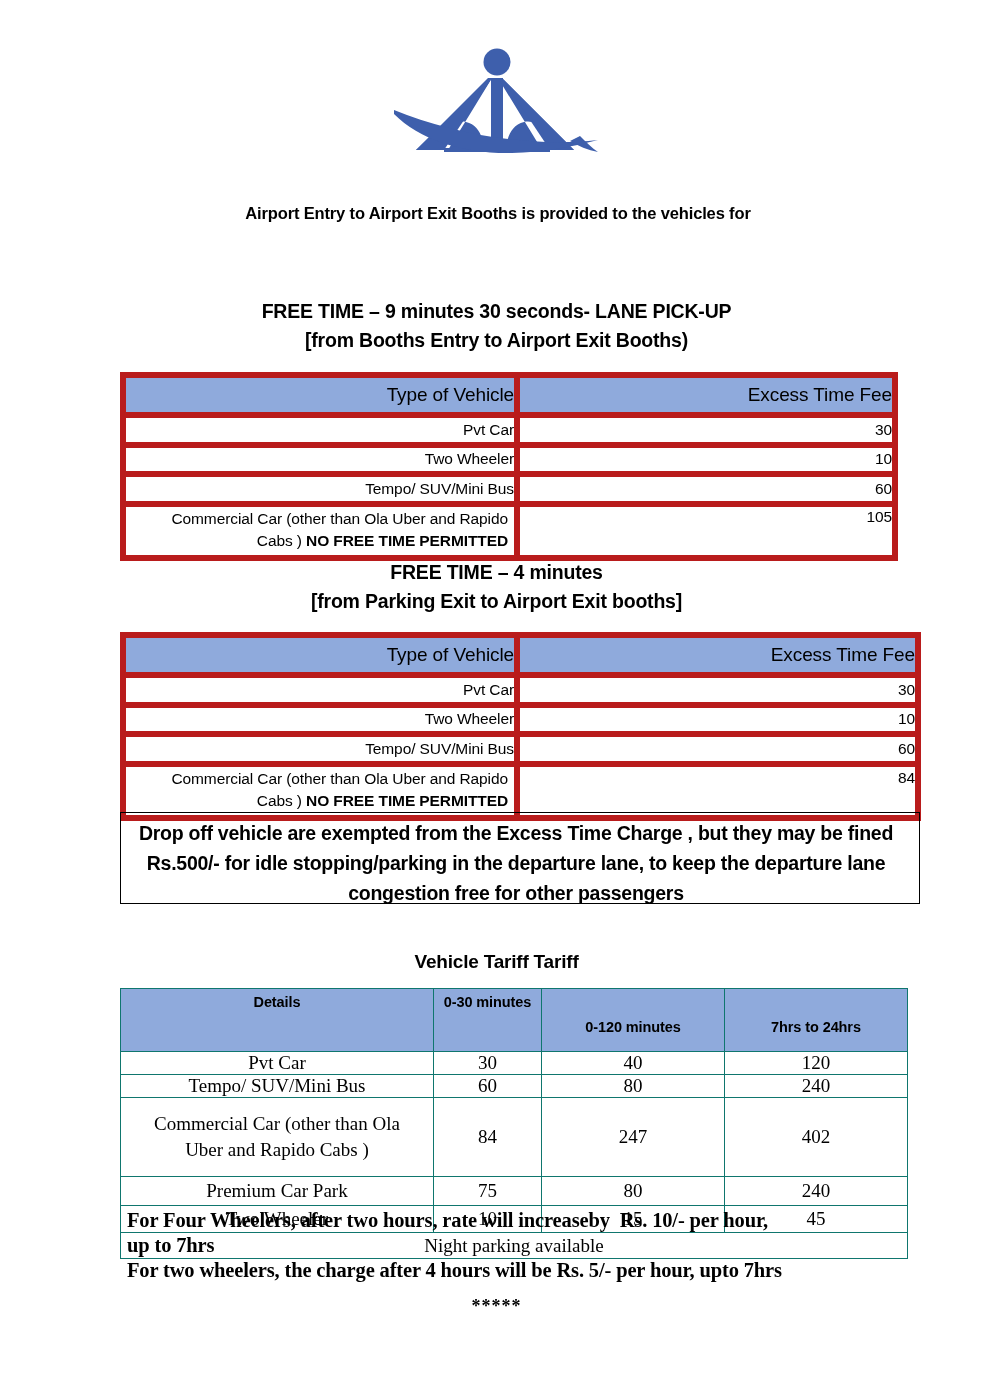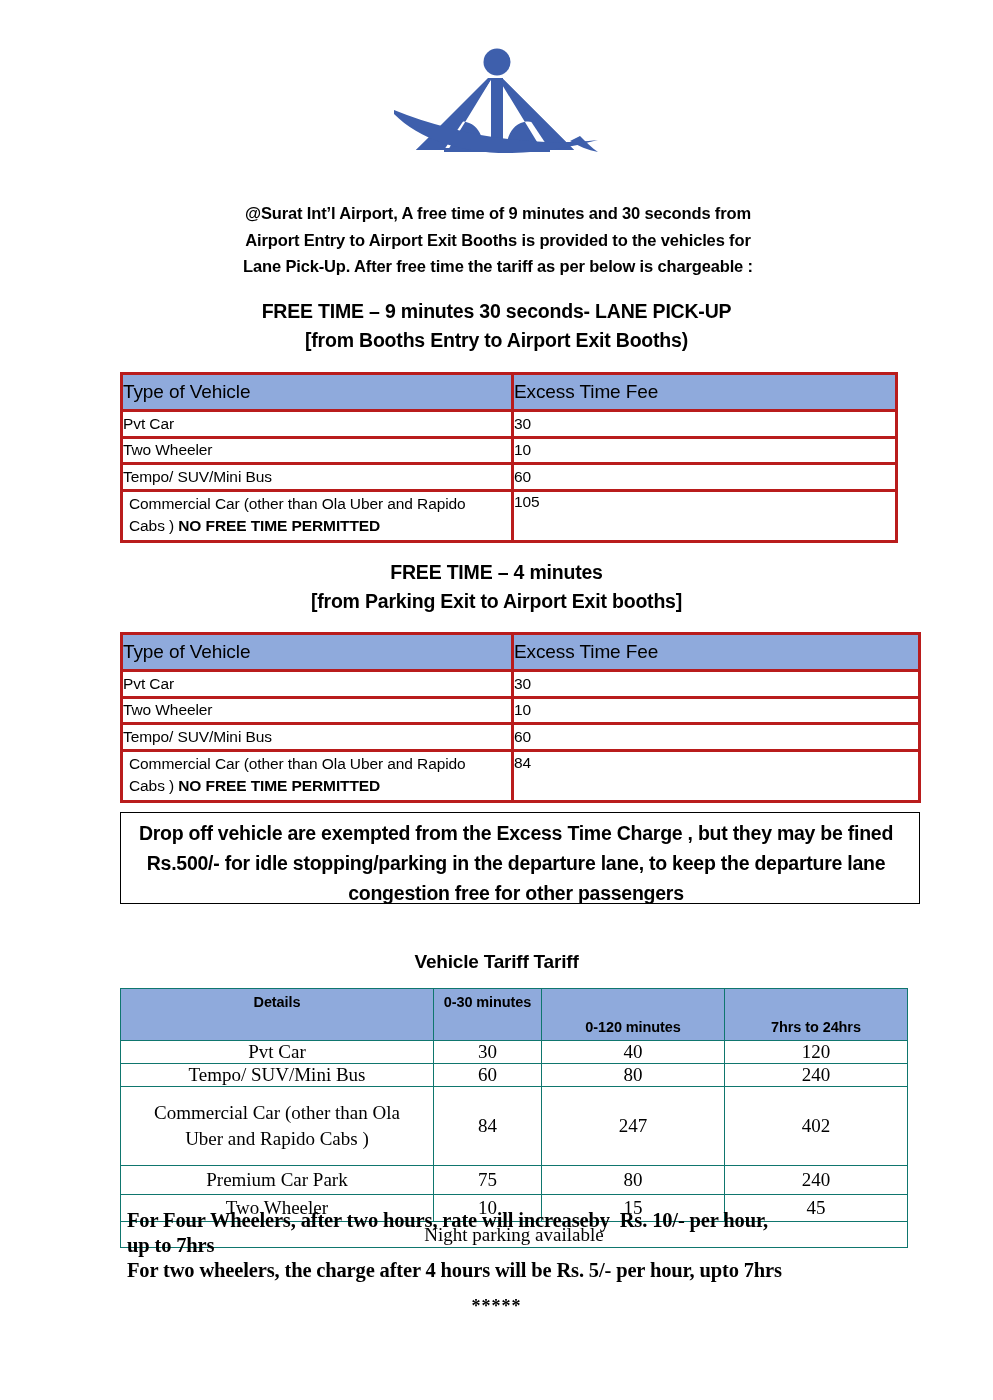--- a/index.html
+++ b/index.html
@@ -63,22 +63,22 @@
 
   
   table.fee {
     position: absolute;
     border-collapse: collapse;
     table-layout: fixed;
     font-size: 15.5px;
     letter-spacing: -0.1px;
   }
   table.fee td, table.fee th {
-    border: 3px solid #b91c1c;
-    text-align: left;
+    border: 6px solid #b91c1c;
+    text-align: right;
     padding: 0;
     vertical-align: middle;
     font-weight: normal;
   }
   table.fee thead th {
     background: #8FAADC;
     font-size: 19px;
     height: 34px;
     font-weight: normal;
   }
@@ -132,21 +132,21 @@
   #tariff thead th {
     background: #8FAADC;
     height: 46px;
     font-family: "Liberation Sans", sans-serif;
     font-weight: bold;
     font-size: 14.5px;
     letter-spacing: -0.1px;
     vertical-align: middle;
   }
   #tariff thead th.hi  { vertical-align: top;    padding-top: 5px; }
-  #tariff thead th.lo  { vertical-align: bottom; padding-bottom: 5px; }
+  #tariff thead th.lo  { vertical-align: bottom; padding-bottom: 16px; }
 
   #tariff tbody td {
     font-family: "Liberation Serif", serif;
     font-size: 19px;
     vertical-align: middle;
   }
   .tw-1 { width: 300px; }
   .tw-2 { width: 103px; }
   .tw-3 { width: 175px; }
 
@@ -221,23 +221,21 @@
 
       <rect x="52" y="100" width="106" height="4"></rect>
 
       <path d="M2 62 C60 86 140 100 206 92 C176 100 150 104 120 105 C72 106 28 92 2 66 Z"></path>
       <path d="M188 88 C194 94 200 100 206 104 C196 102 186 98 178 93 Z"></path>
     </g>
   </svg>
 </div>
 
 <div id="intro">
-  <div>@Surat Int’l Airport, A free time of 9 minutes and 30 seconds   from</div>
   <div>Airport Entry to Airport Exit Booths is provided to the vehicles for</div>
-  <div>Lane Pick-Up. After free time the tariff as per below is chargeable  :</div>
 </div>
 
 <div class="sec-head" id="sec-head-1">
   <div>FREE TIME – 9 minutes 30 seconds- LANE PICK-UP</div>
   <div>[from Booths Entry to Airport Exit Booths)</div>
 </div>
 
 <table class="fee" id="table1">
   <thead>
     <tr>

